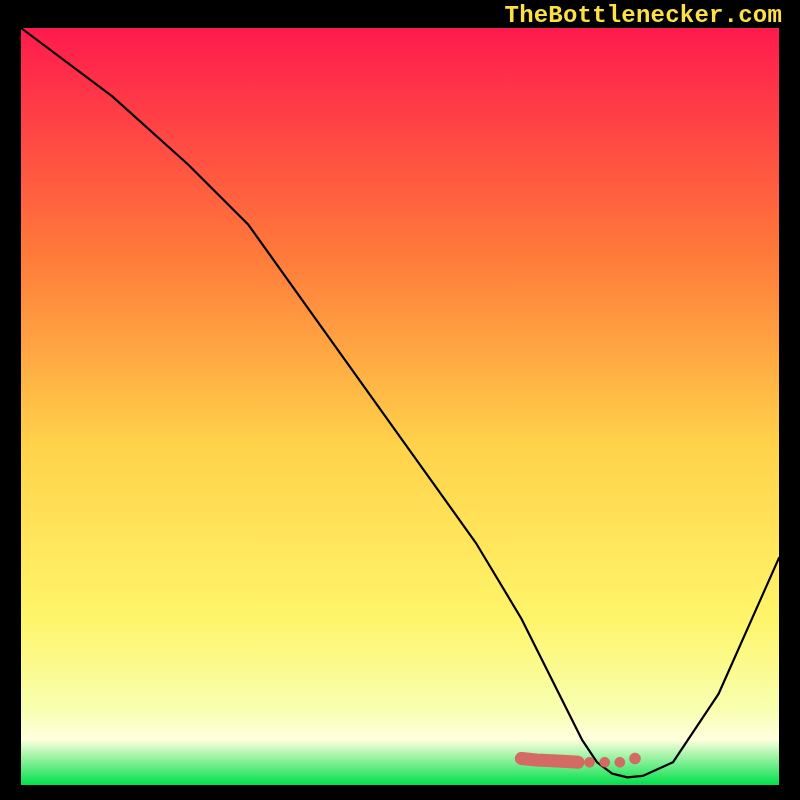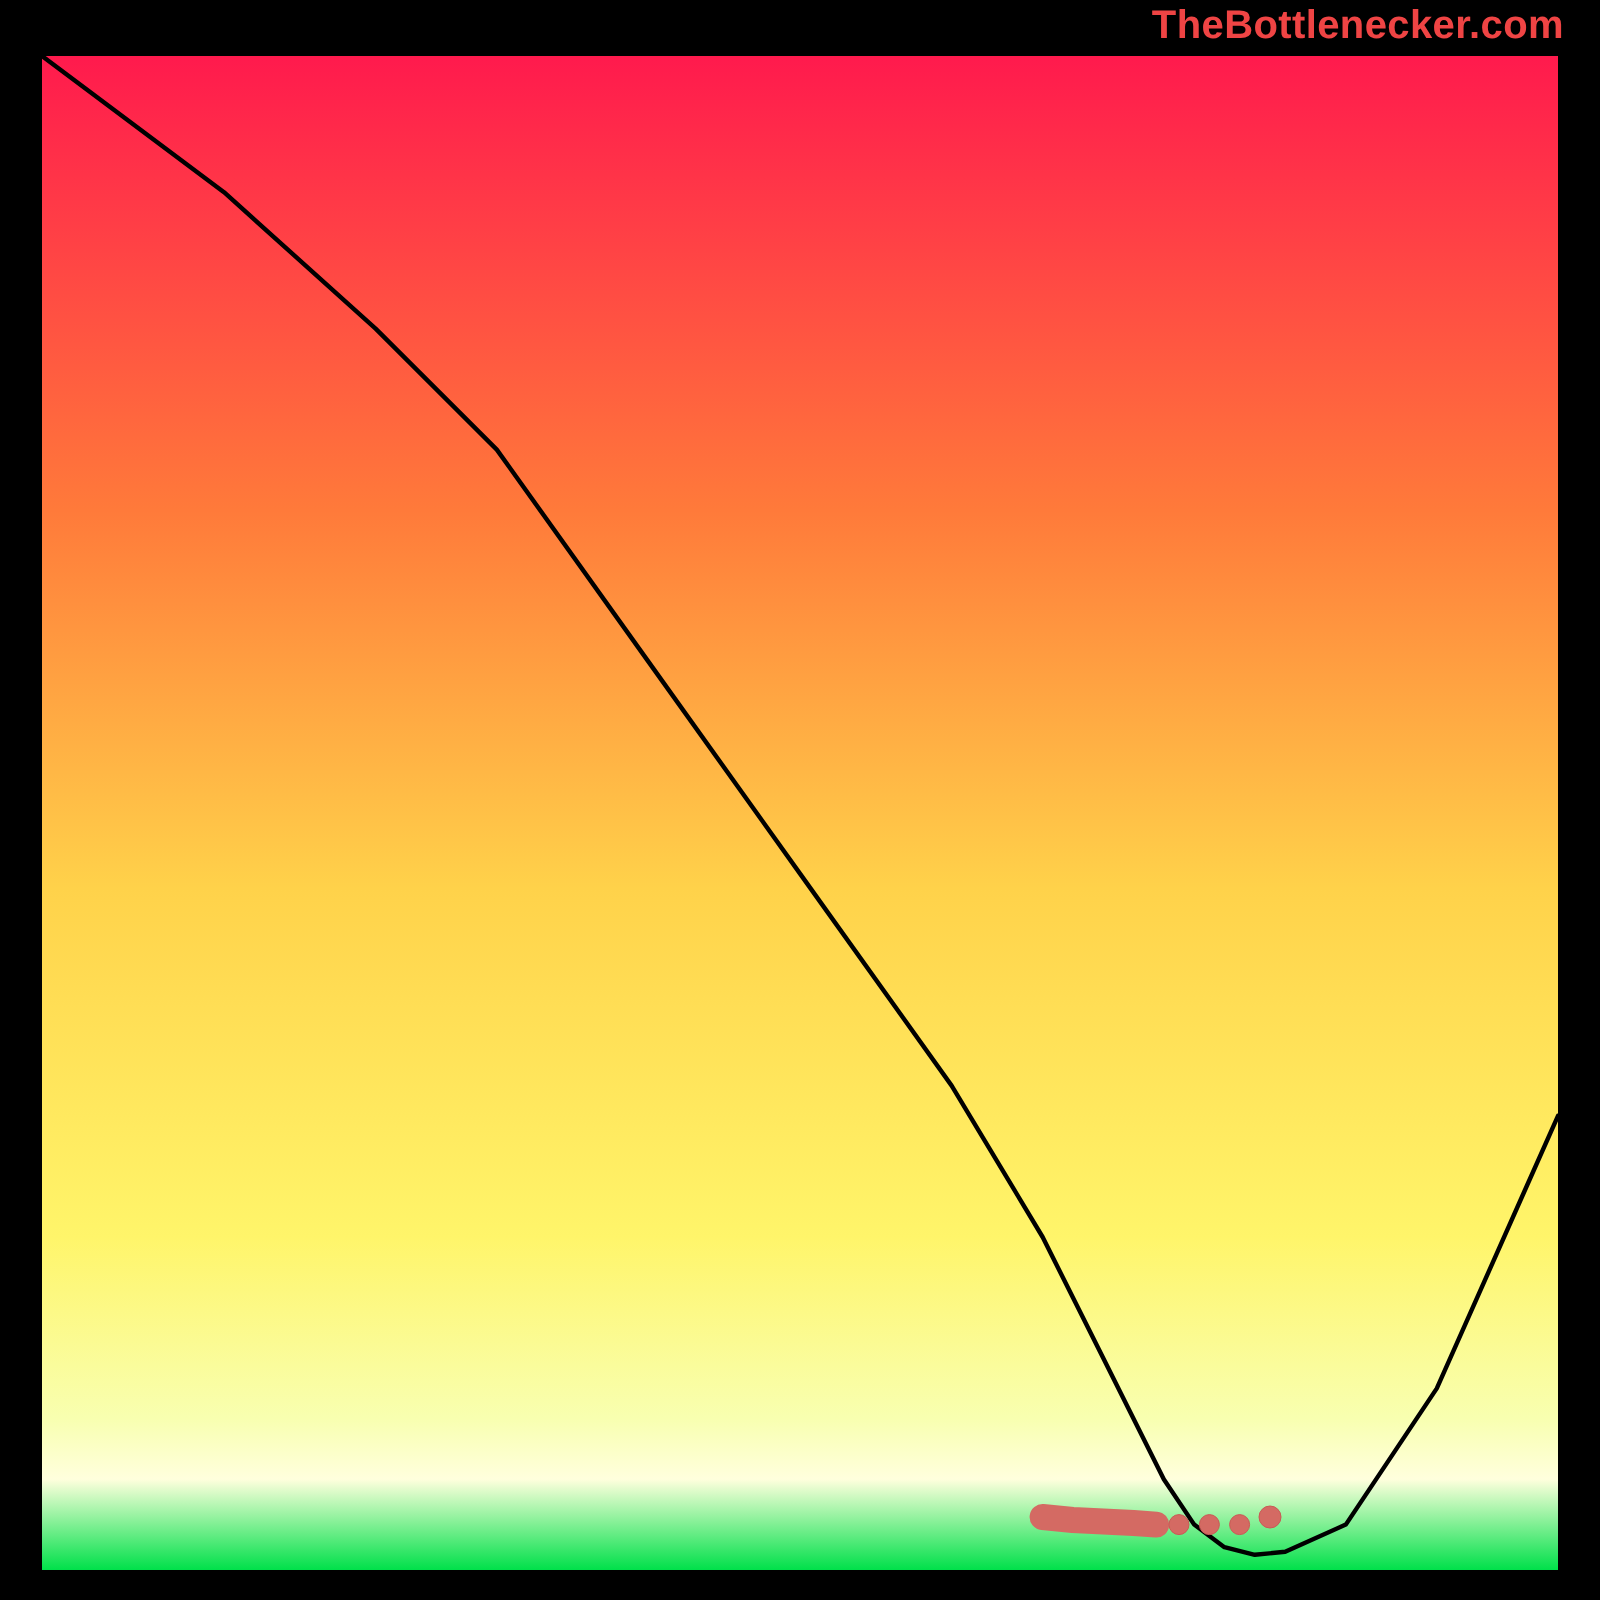--- a/index.html
+++ b/index.html
@@ -13,24 +13,24 @@
   .chart-frame {
     position: absolute;
     background: #000;
   }
   .plot-area {
     position: absolute;
     overflow: hidden;
   }
   .watermark {
     position: absolute;
-    color: #ef4444;
-    font-family: Liberation Sans, sans-serif;
+    color: #fde047;
+    font-family: Liberation Mono, monospace;
     font-weight: 600;
-    font-size: 20px;
+    font-size: 24px;
     letter-spacing: 0.2px;
   }
   svg {
     position: absolute;
     left: 0;
     top: 0;
   }
 </style>
 </head>
 <body>

